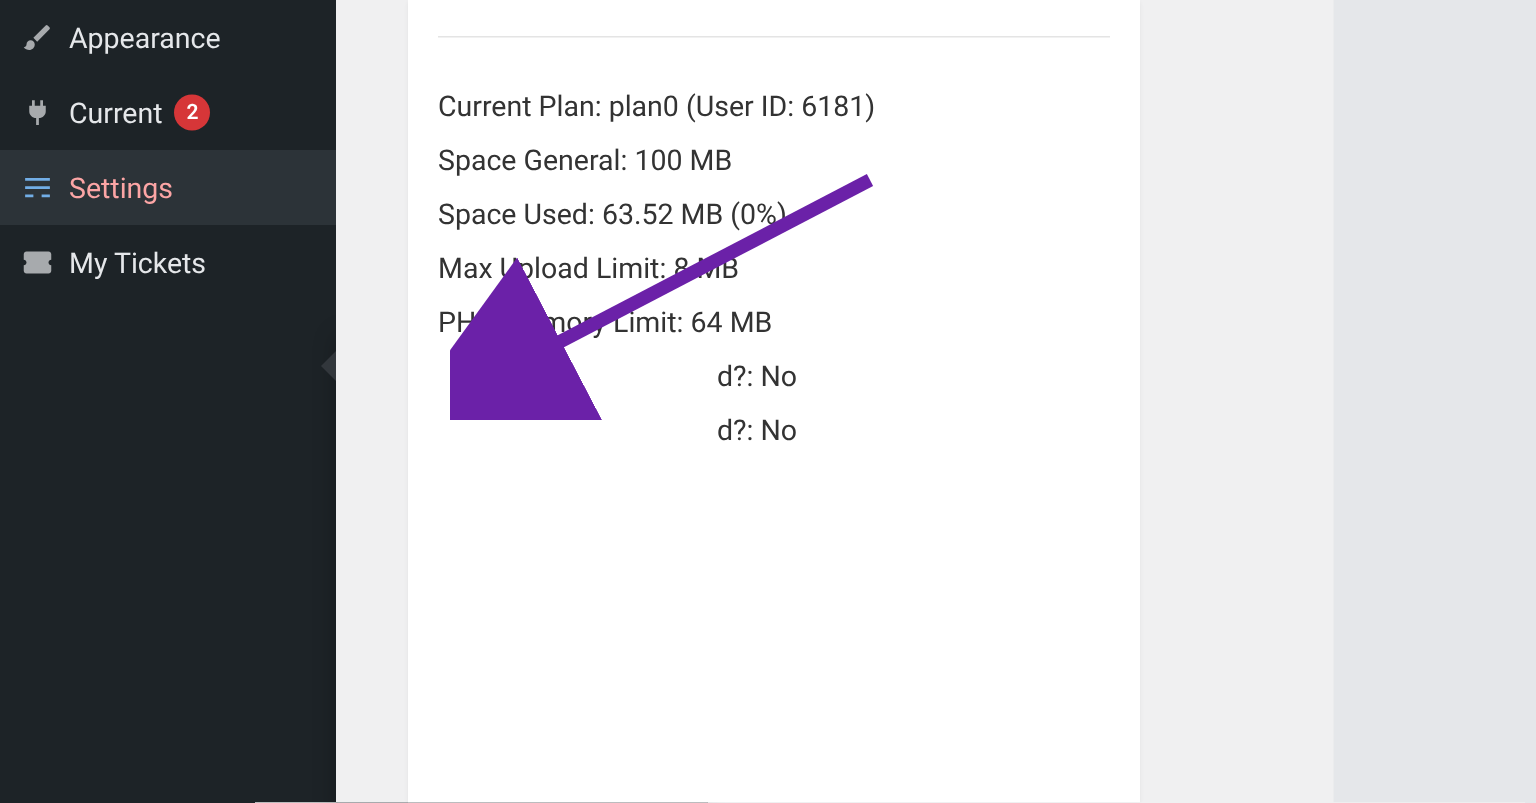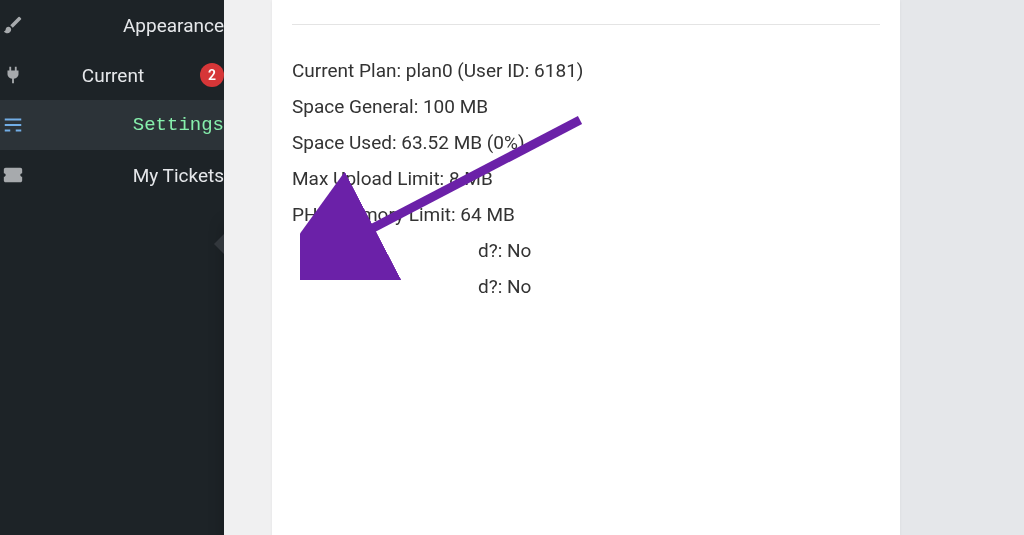--- a/index.html
+++ b/index.html
@@ -1,39 +1,39 @@
 <!DOCTYPE html>
 <html><head>
 <meta charset="utf-8">
 <style>
   * { box-sizing: border-box; margin: 0; padding: 0; }
   html, body { width: 1024px; height: 535px; overflow: hidden; font-family: -apple-system, BlinkMacSystemFont, "Segoo UI", Roboto, "Helvetica Neue", Arial, sans-serif; }
   body { background: #f0f0f1; position: relative; }
 
   
   .sidebar { position: absolute; left: 0; top: 0; width: 224px; height: 535px; background: #1d2327; color: #f0f0f1; }
-  .sidebar-item { display: flex; align-items: center; height: 50px; padding-left: 2px; cursor: pointer; font-size: 19px; position: relative; justify-content: space-between; }
+  .sidebar-item { display: flex; align-items: center; height: 50px; padding-left: 14px; cursor: pointer; font-size: 19px; position: relative; }
   .sidebar-item.active { background: #2c3338; color: #72aee6; }
   .sidebar-item .icon { width: 32px; display: inline-flex; align-items: center; justify-content: flex-start; }
   .sidebar-item .icon svg { width: 22px; height: 22px; fill: #a7aaad; }
   .sidebar-item.active .icon svg { fill: #72aee6; }
   .sidebar-item .label { color: #e5e7ea; }
-  .sidebar-item.active .label { color: #86efac; font-family: Liberation Mono, monospace; }
+  .sidebar-item.active .label { color: #fca5a5; }
   .badge { display:inline-flex; align-items:center; justify-content:center; min-width:24px; height:24px; border-radius:12px; background:#d63638; color:#fff; font-size:14px; font-weight:600; margin-left:8px; }
 
   
   .submenu { position:absolute; left:224px; top:218px; width:248px; background:#32373c; color:#d7dade; padding:12px 0 16px 0; box-shadow: 0 6px 14px rgba(0,0,0,0.25); }
   .submenu::before { content:""; position:absolute; left:-10px; top:16px; width:0; height:0; border-top:10px solid transparent; border-bottom:10px solid transparent; border-right:10px solid #32373c; }
   .submenu .sm-item { height:42px; display:flex; align-items:center; padding-left:24px; font-size:19px; cursor:pointer; color:#d7dade; }
   .submenu .sm-item.active { color:#72aee6; }
 
   
   .content-wrap { position:absolute; left:224px; top:0; right:0; bottom:0; background:#f0f0f1; }
   .gutter-right { position:absolute; right:0; top:0; width:135px; height:100%; background:#e5e7ea; }
-  .card { position:absolute; left:48px; top:0; width:628px; height:535px; background:#ffffff; box-shadow:0 1px 3px rgba(0,0,0,0.06); padding:24px 20px; }
+  .card { position:absolute; left:48px; top:0; width:488px; height:535px; background:#ffffff; box-shadow:0 1px 3px rgba(0,0,0,0.06); padding:24px 20px; }
   .card hr { border:0; border-top:1px solid #e4e4e4; margin-bottom:28px; }
   .card .info-line { font-size:19px; color:#333; line-height:36px; }
 
   
   .arrow-svg { position:absolute; left:300px; top:100px; width:300px; height:180px; pointer-events:none; }
 </style>
 </head>
 <body>
 
 <nav class="sidebar">

